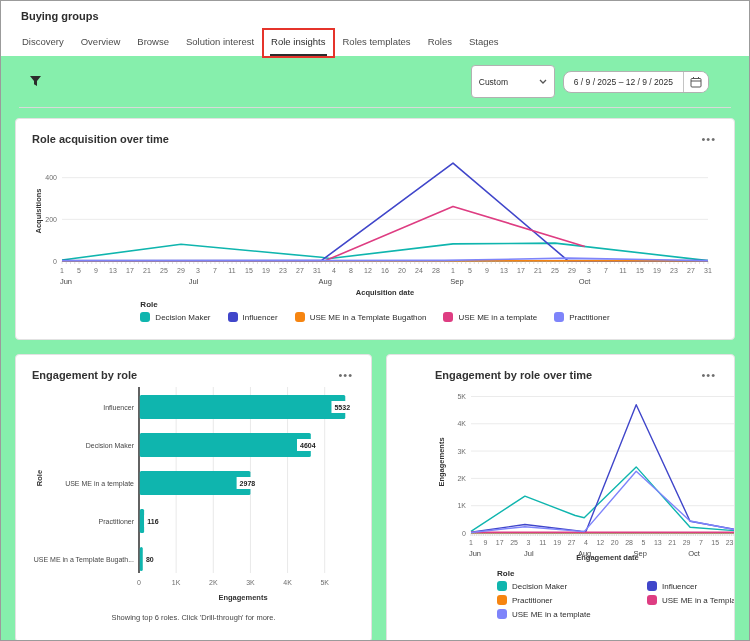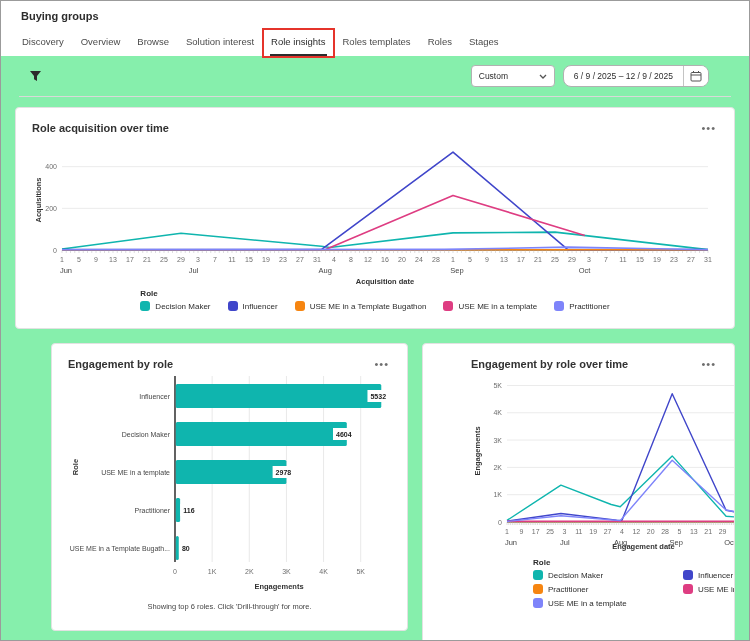--- a/index.html
+++ b/index.html
@@ -25,41 +25,41 @@
   
   .filter-row {
     display:flex; align-items:center; justify-content:space-between;
     padding:9px 22px 9px 26px; margin:0 18px 0 0;
   }
   .filter-row-inner { display:flex; align-items:center; gap:8px; }
   .divider { border-bottom:1px solid #d9d9d9; margin:0 18px; }
   .icon-btn { background:none; border:none; cursor:pointer; display:flex; align-items:center; padding:2px; }
   .select-box {
     display:flex; align-items:center; justify-content:space-between;
-    width:84px; height:22px; background:#fff; border:1px solid #b1b1b1;
+    width:84px; height:33px; background:#fff; border:1px solid #b1b1b1;
     border-radius:4px; padding:0 7px; font-size:8.5px; color:#2c2c2c; cursor:pointer;
   }
   .date-box {
     display:flex; align-items:stretch; height:22px; background:#fff;
     border:1px solid #b1b1b1; border-radius:8px; overflow:hidden;
   }
   .date-text { display:flex; align-items:center; padding:0 10px; font-size:8.5px; color:#2c2c2c; min-width:104px; }
   .cal-btn { display:flex; align-items:center; padding:0 6px; border:none; border-left:1px solid #c4c4c4; background:#fff; cursor:pointer; }
   
   .cards { padding:10px 14px 0 14px; }
   .card {
     background:#fff; border:1px solid #e2e2e2; border-radius:4px;
     padding:14px 16px 8px 16px; position:relative; overflow:hidden;
   }
   .card-head { display:flex; justify-content:space-between; align-items:flex-start; }
   .card-title { font-size:11px; font-weight:700; color:#323232; }
   .more-btn { background:none; border:none; color:#6e6e6e; font-size:11px; letter-spacing:1px; line-height:8px; cursor:pointer; padding:2px 2px; }
   .card-row { display:flex; gap:14px; margin-top:14px; }
   #card-acquisition { height:222px; }
-  #card-engagement-bar { width:357px; height:288px; padding-bottom:16px;margin-left:36px; }
+  #card-engagement-bar { width:357px; height:288px; padding-bottom:16px; }
   #card-engagement-time { flex:1; height:308px;padding-left:48px; }
   
   .legend { margin-top:2px; }
   .legend-title { font-size:8px; font-weight:700; color:#2c2c2c; margin-bottom:3px; }
   .legend-items.row { display:flex; gap:17px; flex-wrap:wrap; }
   .legend-items.grid2 { display:grid; grid-template-columns:150px auto; row-gap:4px; }
   .legend-item { display:flex; align-items:center; gap:5px; font-size:8px; color:#2c2c2c; white-space:nowrap; }
   .legend-swatch { width:10px; height:10px; border-radius:3px; flex:0 0 auto; }
   .legend-center { width:fit-content; margin:0 auto; }
   .legend-indent { margin-left:62px; }

